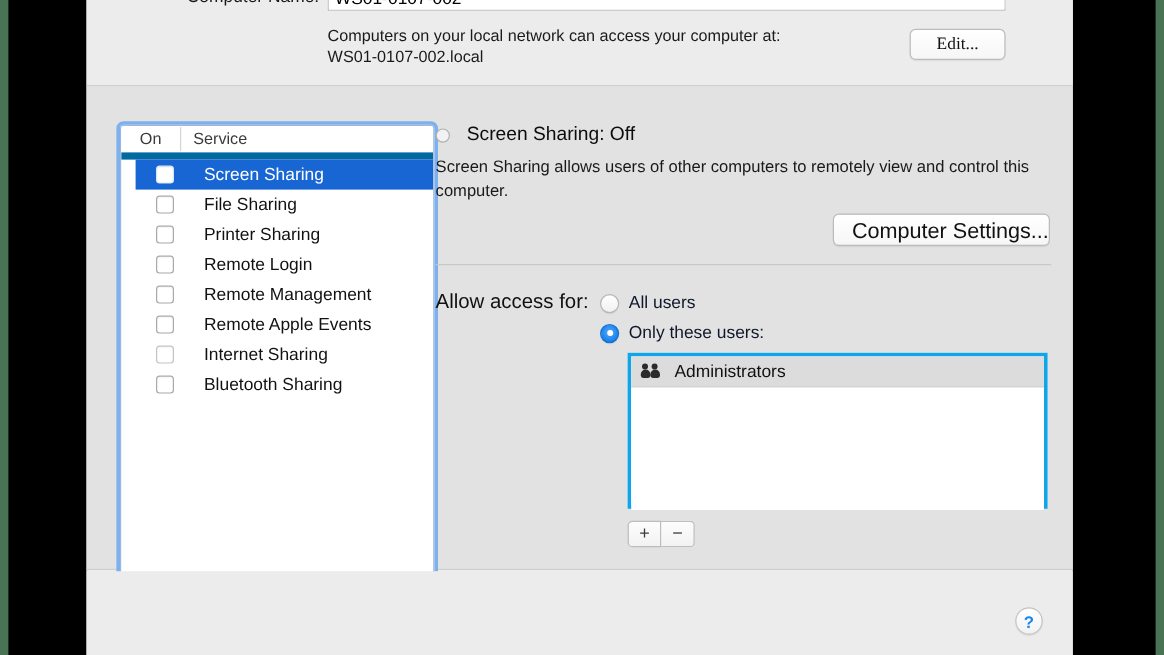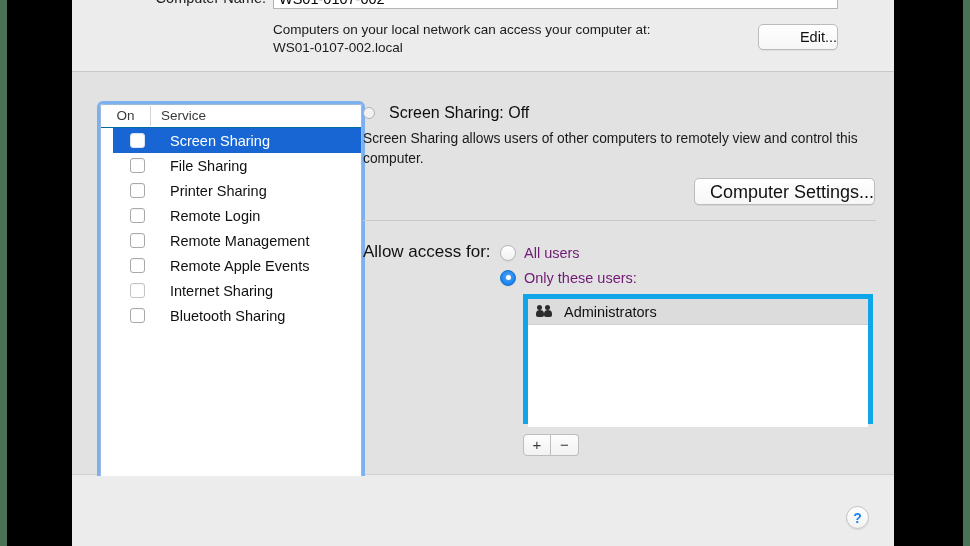--- a/index.html
+++ b/index.html
@@ -91,24 +91,25 @@
   .edit-button {
     position: absolute;
     left: 686px; top: 24px;
     width: 80px; height: 26px;
     background: linear-gradient(#ffffff, #f6f6f6);
     border: 1px solid #bcbcbc;
     border-radius: 5px;
     box-shadow: 0 1px 0 rgba(0,0,0,0.06);
     font-size: 14.5px;
     color: #111;
-    text-align: right;
+    text-align: center;
     line-height: 25px;
     box-sizing: border-box;
     cursor: default;
+    font-family: Liberation Serif, serif;
   }
 
   
   .mid-section {
     position: absolute;
     left: 0; top: 72px;
     width: 822px;
     height: 403px;
     background: #e2e2e2;
     border-bottom: 1px solid #cfcfcf;
@@ -133,21 +134,21 @@
     background: #fff;
     border: 1px solid #9cb8da;
     border-radius: 3px;
     overflow: hidden;
     box-sizing: border-box;
   }
   .svc-header {
     display: flex;
     height: 22px;
     background: #ffffff;
-    border-bottom: 1px solid #0369a1;
+    border-bottom: 6px solid #0369a1;
     font-size: 13.5px;
     color: #3a3a3a;
     align-items: center;
   }
   .svc-header .col-on {
     width: 49px;
     text-align: center;
     border-right: 1px solid #d4d4d4;
     line-height: 20px;
   }
@@ -273,28 +274,28 @@
     content: "";
     position: absolute;
     left: 4.5px; top: 4.5px;
     width: 5px; height: 5px;
     border-radius: 50%;
     background: #ffffff;
   }
   .radio-label {
     margin-left: 8px;
     font-size: 14.5px;
-    color: #701a75;
+    color: #0f172a;
   }
   .users-box {
     position: absolute;
     left: 160px; top: 222px;
     width: 350px; height: 130px;
     background: #ffffff;
-    border: 5px solid #0ea5e9;
+    border: 3px solid #0ea5e9;
     box-sizing: border-box;
   }
   .users-head-row {
     display: flex;
     align-items: center;
     height: 26px;
     background: #dcdcdc;
     padding-left: 8px;
     border-bottom: 1px solid #cfcfcf;
     box-sizing: border-box;

